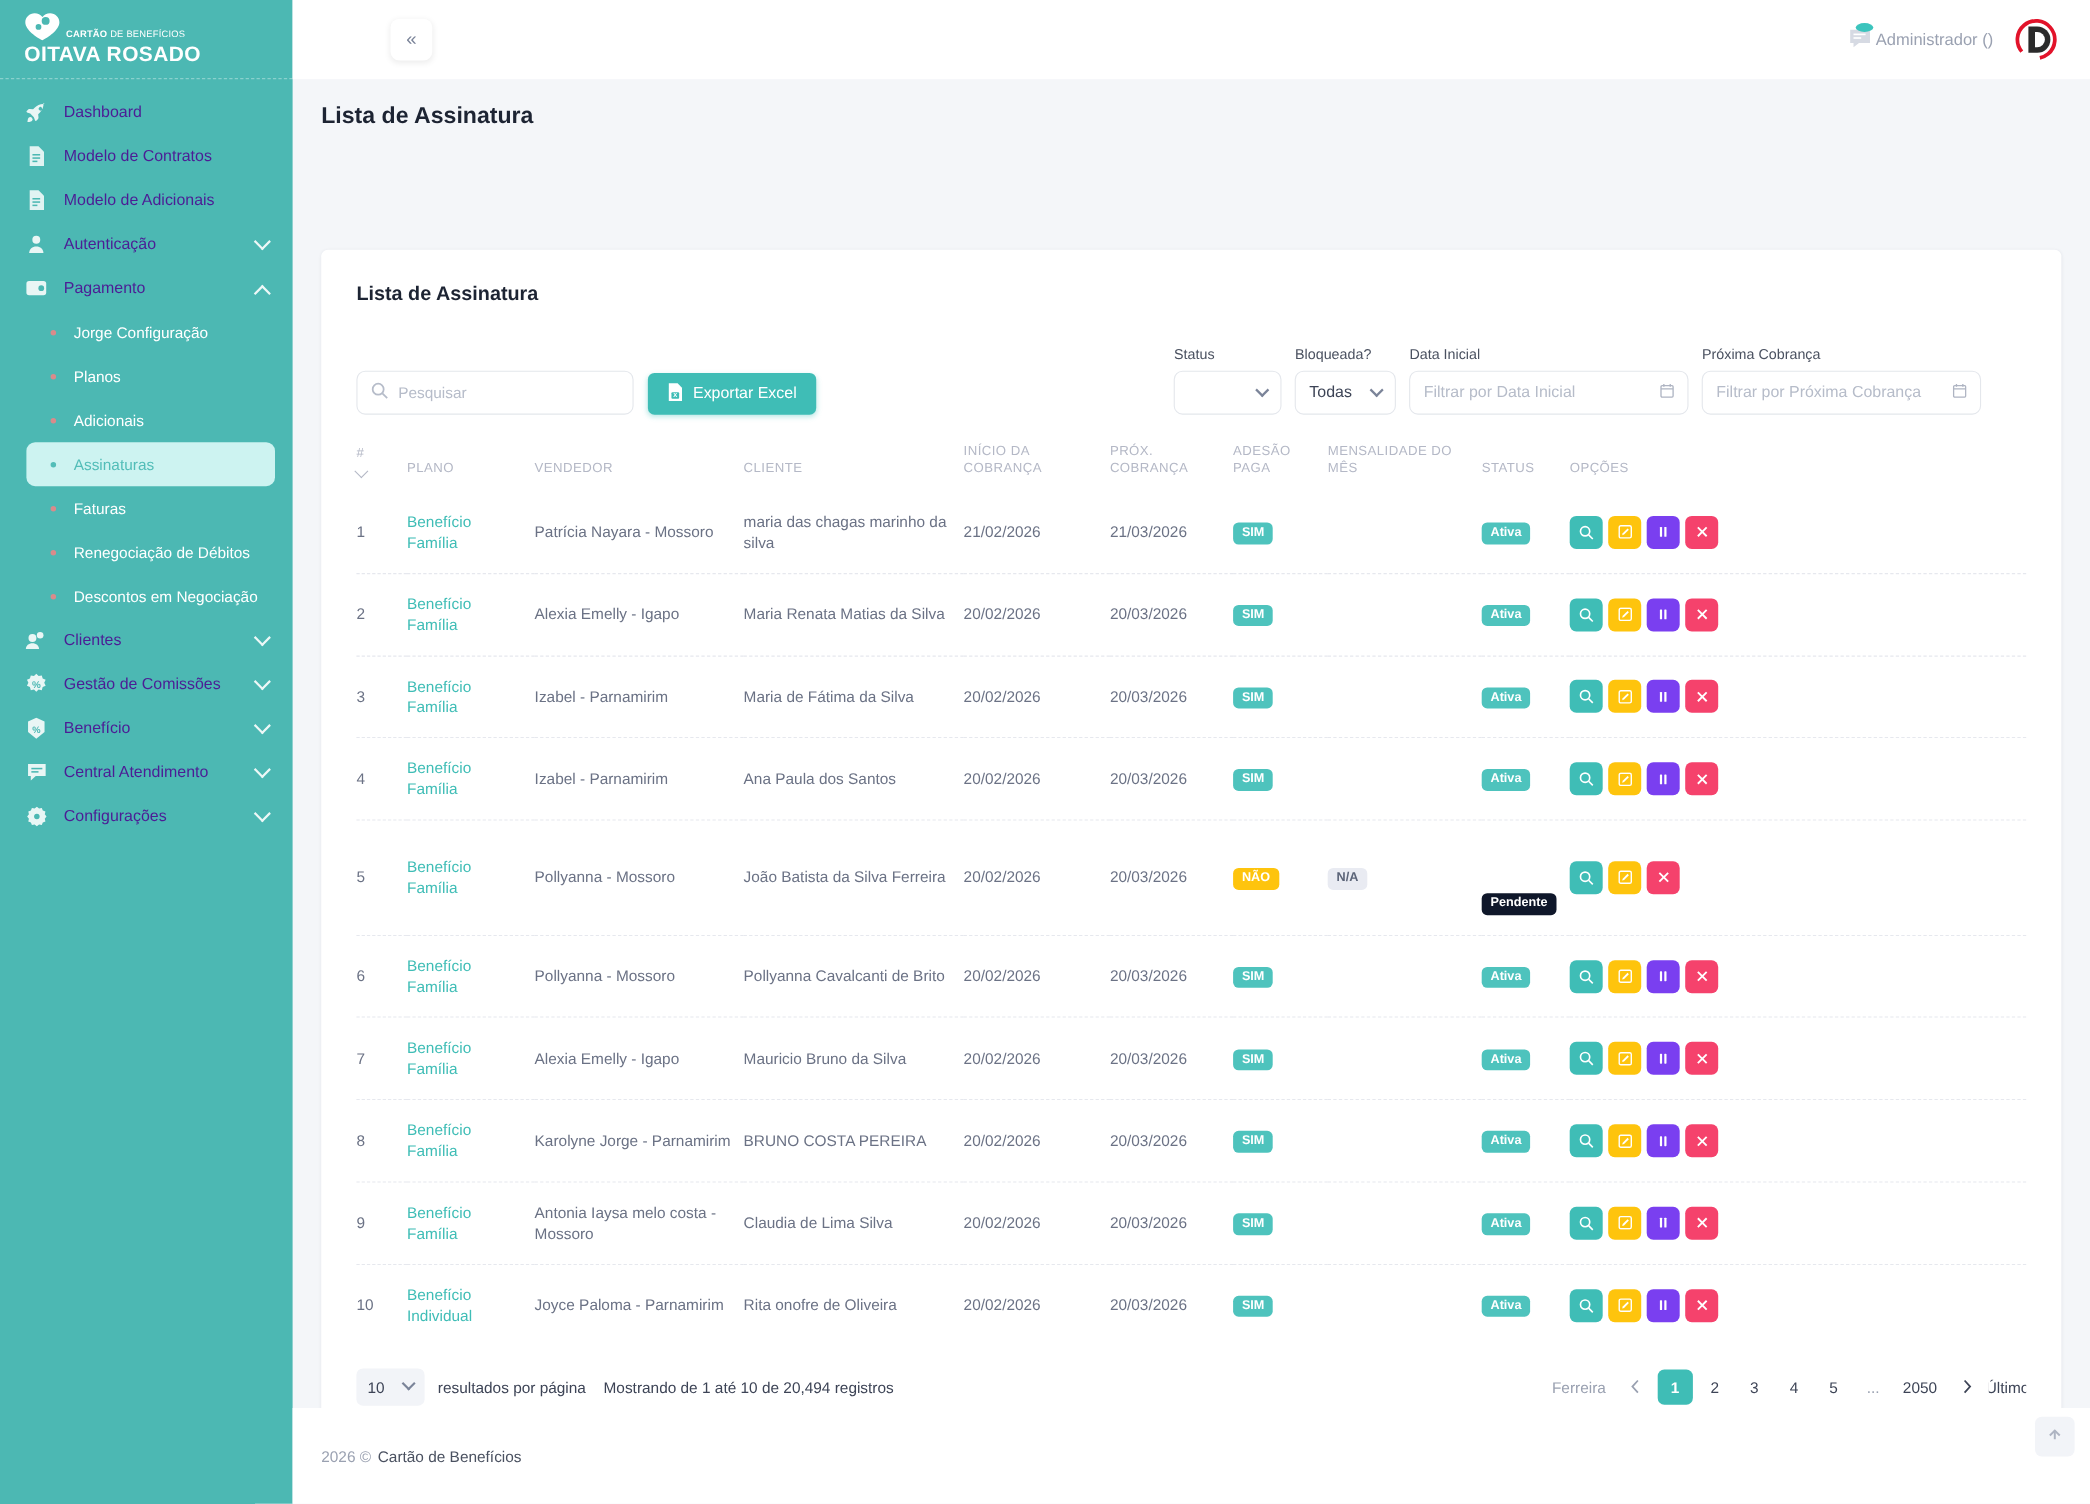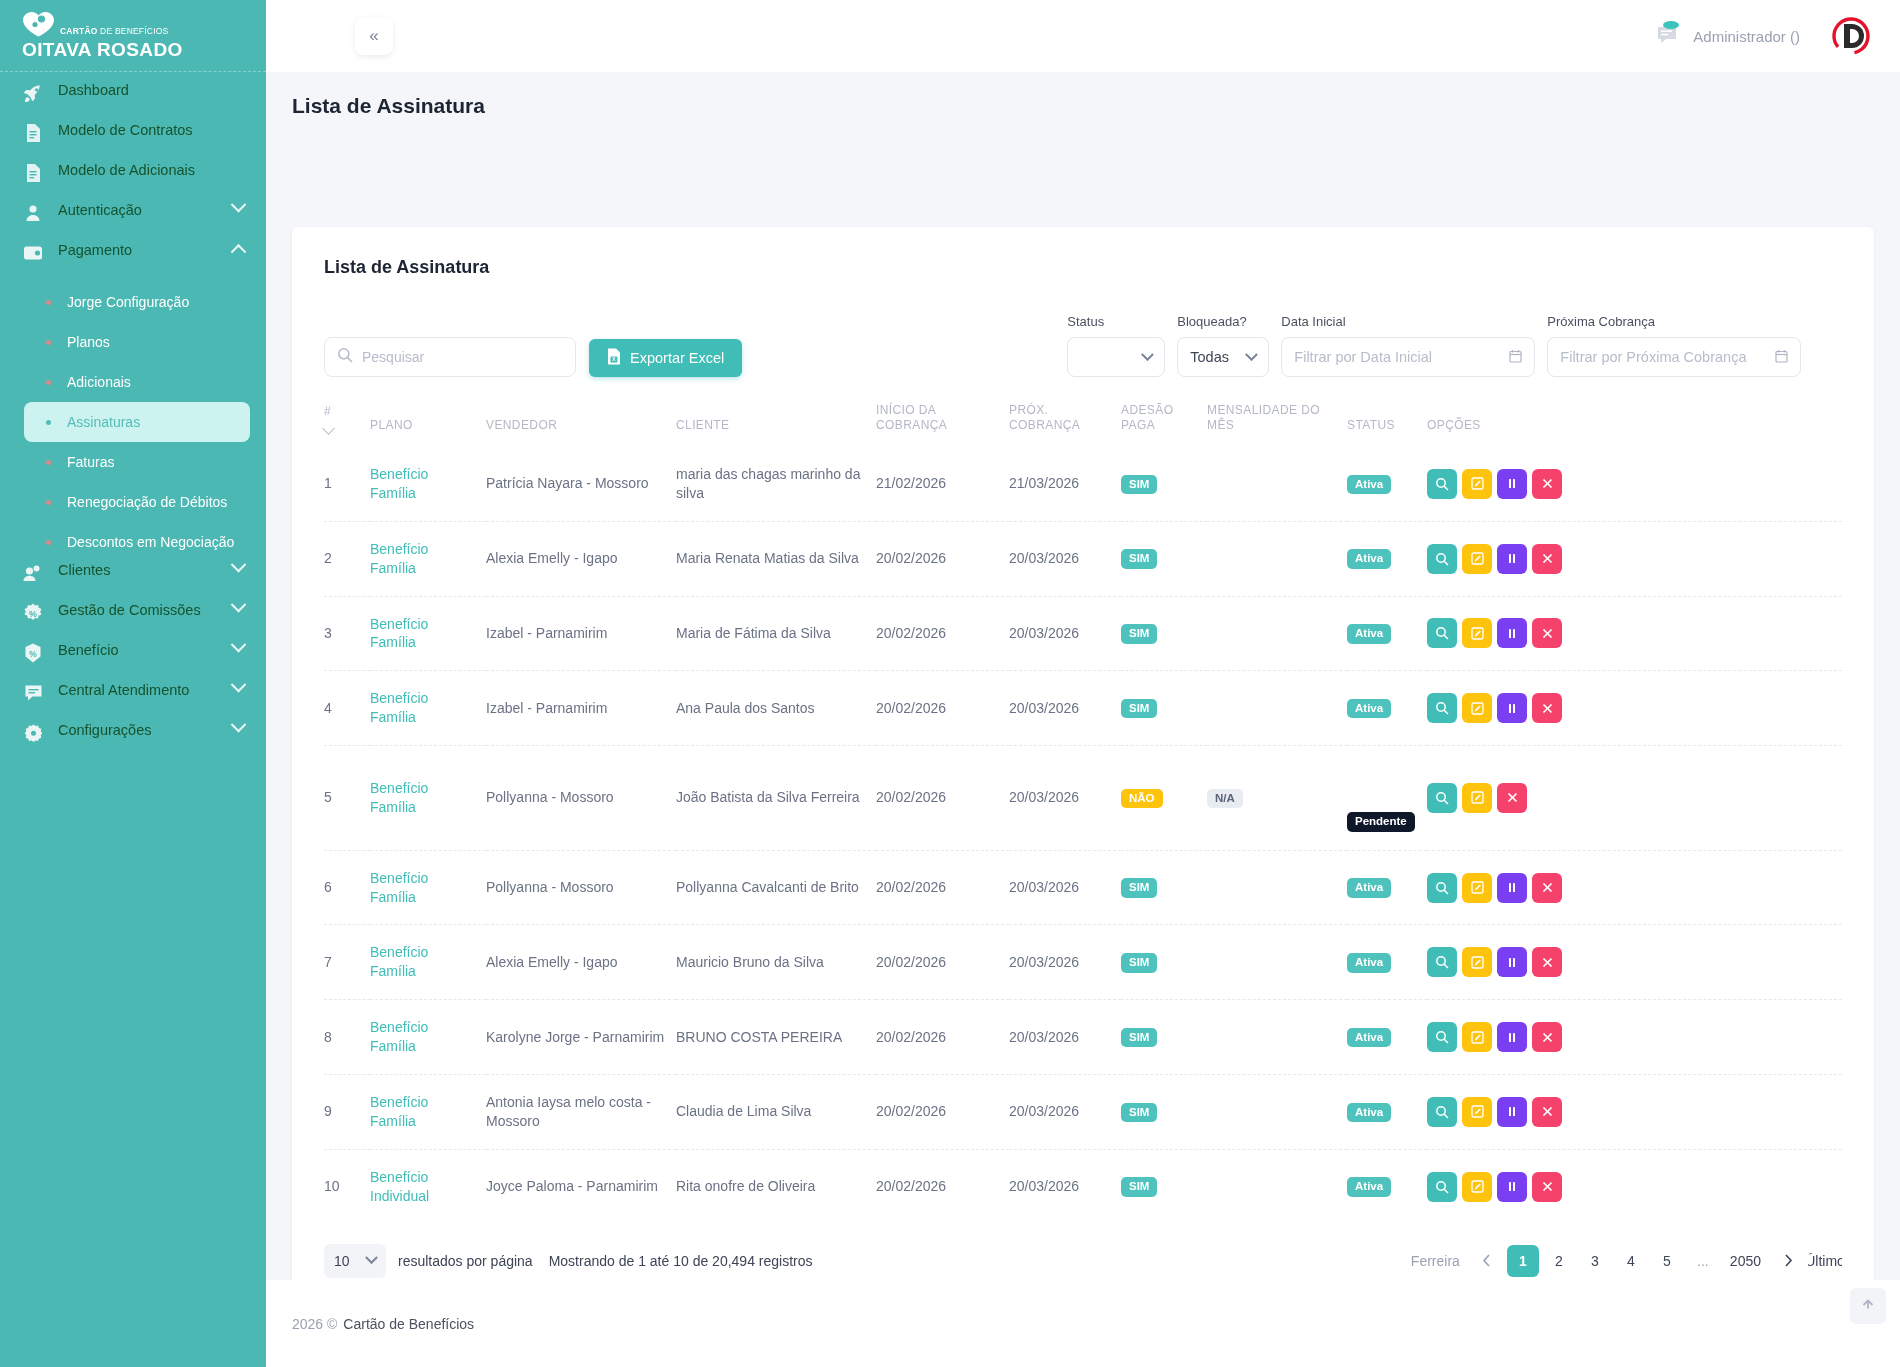--- a/index.html
+++ b/index.html
@@ -33,23 +33,23 @@
   }
   .brand-sub b { font-weight: bold; }
   .brand-sub span { font-weight: normal; }
   .brand-name {
     font-size: 19px; font-weight: bold; letter-spacing: .4px;
     margin-top: 1px;
   }
 
   #nav { padding-top: 10px; }
   .nav-item {
-    display: flex; align-items: flex-start;
+    display: flex; align-items: center;
     height: 40px; padding: 0 22px;
-    font-size: 14.5px; color: #14532d;
+    font-size: 14.5px; color: #4c1d95;
     cursor: pointer; position: relative;
   }
   .nav-item .ico {
     width: 22px; height: 22px; margin-right: 14px;
     display: flex; align-items: center; justify-content: center;
     opacity: .88;
   }
   .nav-item .label { flex: 1; white-space: nowrap; }
   .caret {
     width: 11px; height: 11px; opacity: .9;
@@ -82,21 +82,21 @@
   }
 
   
   #topbar {
     position: absolute; left: 266px; top: 0;
     width: 1634px; height: 72px;
     background: #ffffff;
     display: flex; align-items: center; justify-content: flex-end;
     padding-right: 28px;
   }
-  #user-area { display: flex; align-items: center; gap: 16px; }
+  #user-area { display: flex; align-items: center; gap: 4px; }
   .chat-ico { position: relative; width: 20px; height: 20px; }
   .chat-ico .badge {
     position: absolute; top: -5px; right: -2px;
     width: 7px; height: 7px; border-radius: 50%; background: #3bc4bd;
   }
   #user-name { font-size: 15px; color: #9aa1b1; white-space: nowrap; }
   #avatar { width: 42px; height: 42px; margin-left: 14px; }
 
   
   #page-head {

